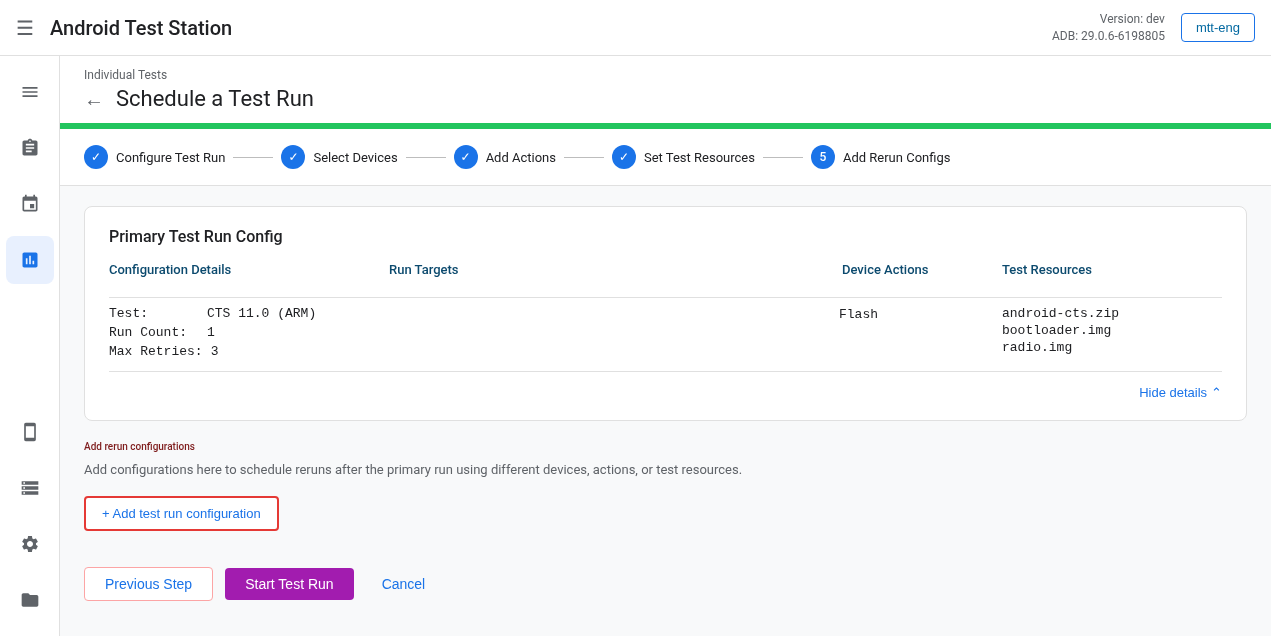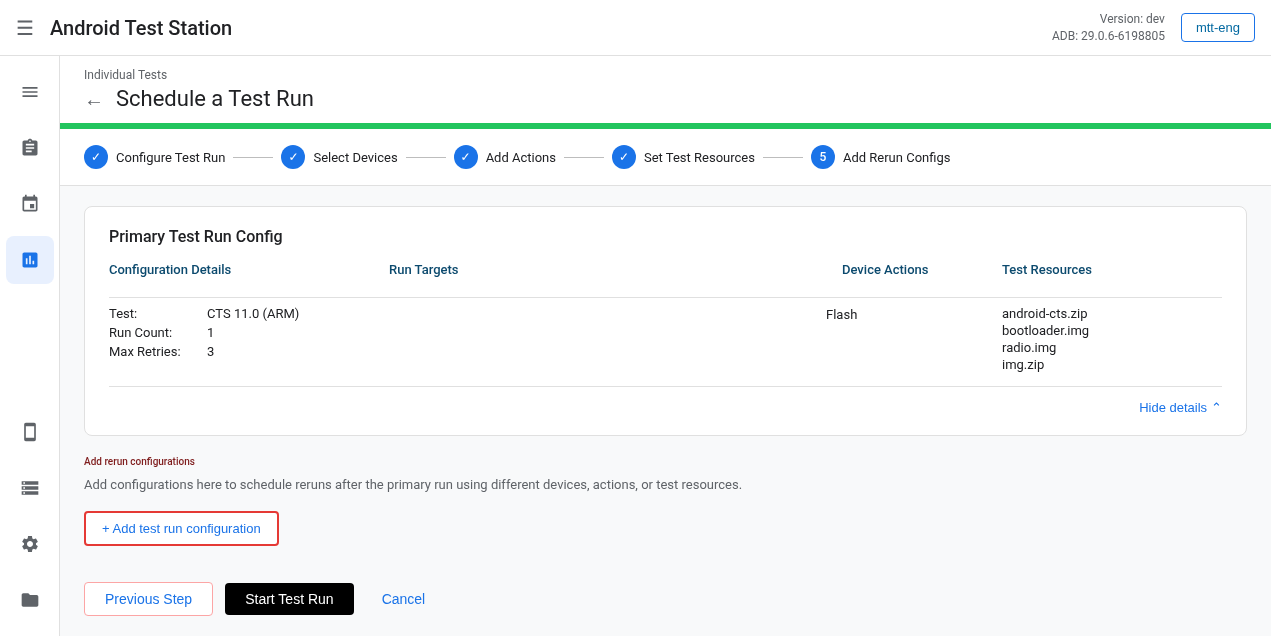--- a/index.html
+++ b/index.html
@@ -108,21 +108,21 @@
     
     .footer-actions {
       display: flex; align-items: center; gap: 12px;
       padding: 16px 24px; background: #f8f9fa;
     }
     .btn-outline {
       border: 1px solid #fca5a5; color: #1a73e8; background: #fff;
       padding: 8px 20px; border-radius: 4px; font-size: 14px; cursor: pointer;
     }
     .btn-primary {
-      border: none; color: #fff; background: #000000;
+      border: none; color: #fff; background: #a21caf;
       padding: 8px 20px; border-radius: 4px; font-size: 14px; cursor: pointer;
     }
     .btn-text {
       border: none; color: #1a73e8; background: none;
       padding: 8px 16px; font-size: 14px; cursor: pointer;
     }
   </style>
 </head>
 <body>
 
@@ -228,21 +228,21 @@
       <div class="card">
         <div class="card-title">Primary Test Run Config</div>
 
         <div style="display:grid; grid-template-columns: 280px 1fr 160px 220px; gap:0; border-bottom: 1px solid #e0e0e0; padding-bottom: 8px; margin-bottom: 8px;">
           <span class="config-col-header" style="border-bottom:none; margin-bottom:0;">Configuration Details</span>
           <span class="config-col-header" style="border-bottom:none; margin-bottom:0;">Run Targets</span>
           <span class="config-col-header" style="border-bottom:none; margin-bottom:0;">Device Actions</span>
           <span class="config-col-header" style="border-bottom:none; margin-bottom:0;">Test Resources</span>
         </div>
 
-        <div style="display:grid; grid-template-columns: 280px 1fr 160px 220px; gap:16px; align-items:start;">
+        <div style="display:grid; grid-template-columns: 280px 1fr 160px 220px; gap:3px; align-items:start;font-family:Liberation Mono, monospace;">
 
           <div>
             <div class="config-row">
               <span class="config-key">Test:</span>
               <span class="config-val">CTS 11.0 (ARM)</span>
             </div>
             <div class="config-row" style="margin-top:4px;">
               <span class="config-key">Run Count:</span>
               <span class="config-val">1</span>
             </div>
@@ -255,21 +255,20 @@
           <div></div>
 
           <div>
             <span class="config-item">Flash</span>
           </div>
 
           <div>
             <div class="config-item">android-cts.zip</div>
             <div class="config-item">bootloader.img</div>
             <div class="config-item">radio.img</div>
-            <div class="config-item">img.zip</div>
           </div>
         </div>
 
         <div class="hide-details-row">
           <button class="hide-details-btn">
             <span>Hide details</span>
             <span>⌃</span>
           </button>
         </div>
       </div>

